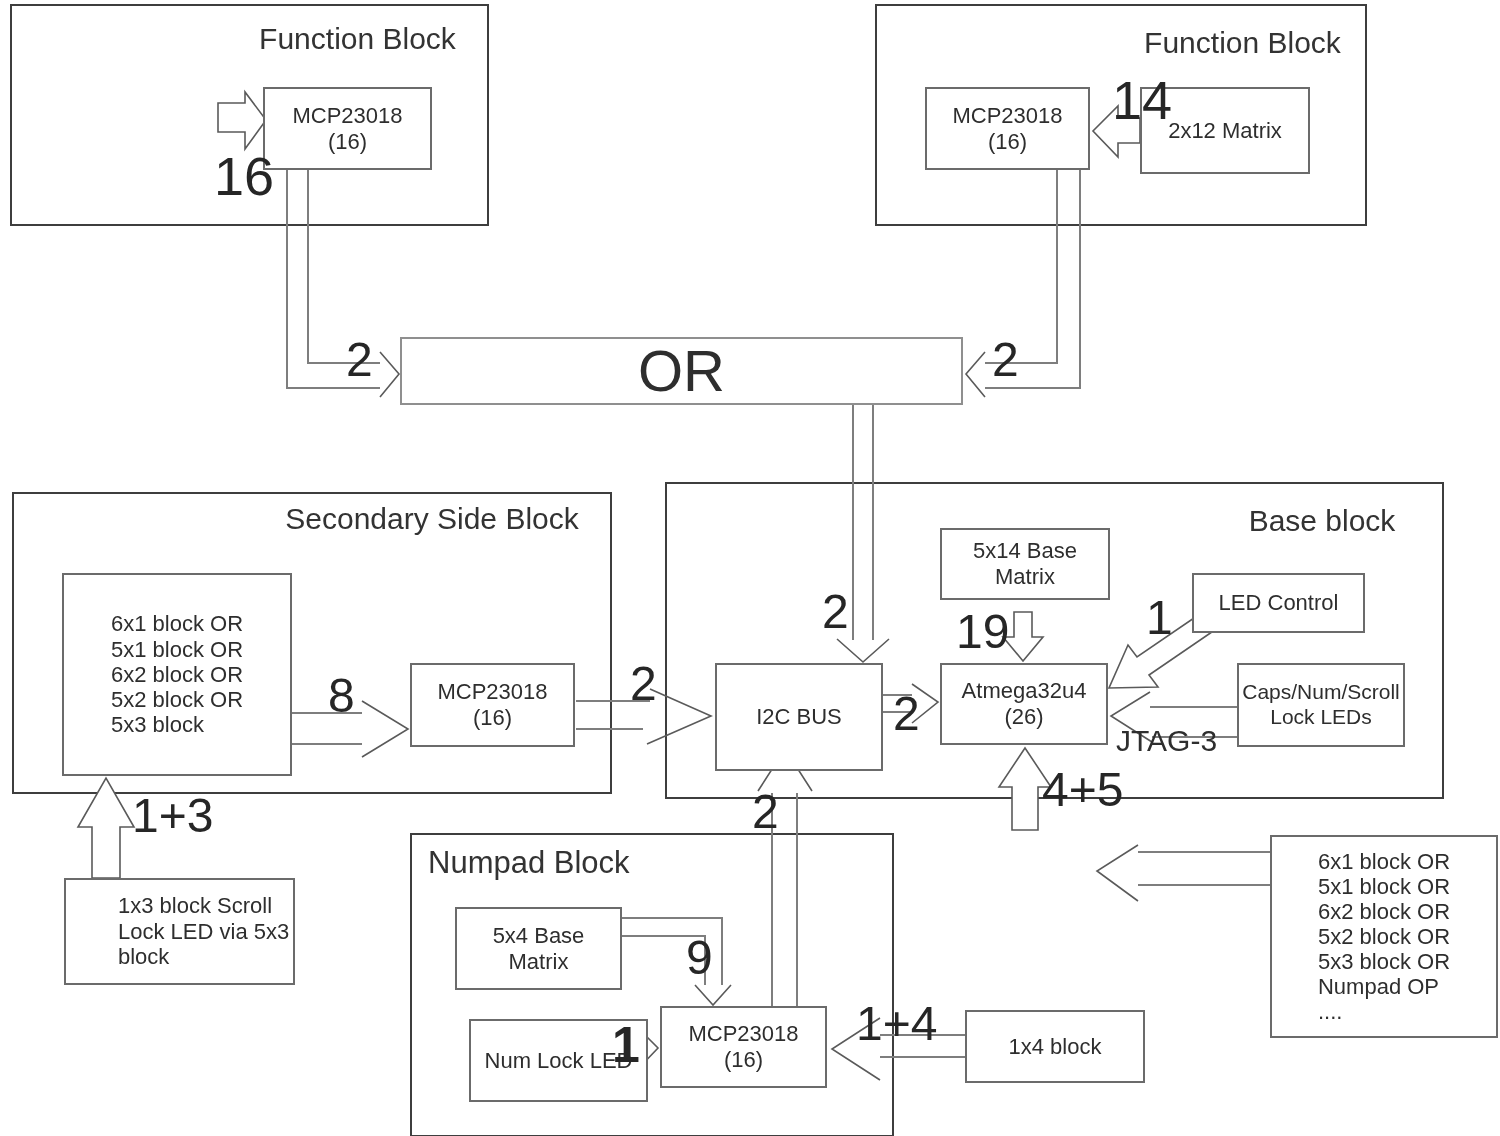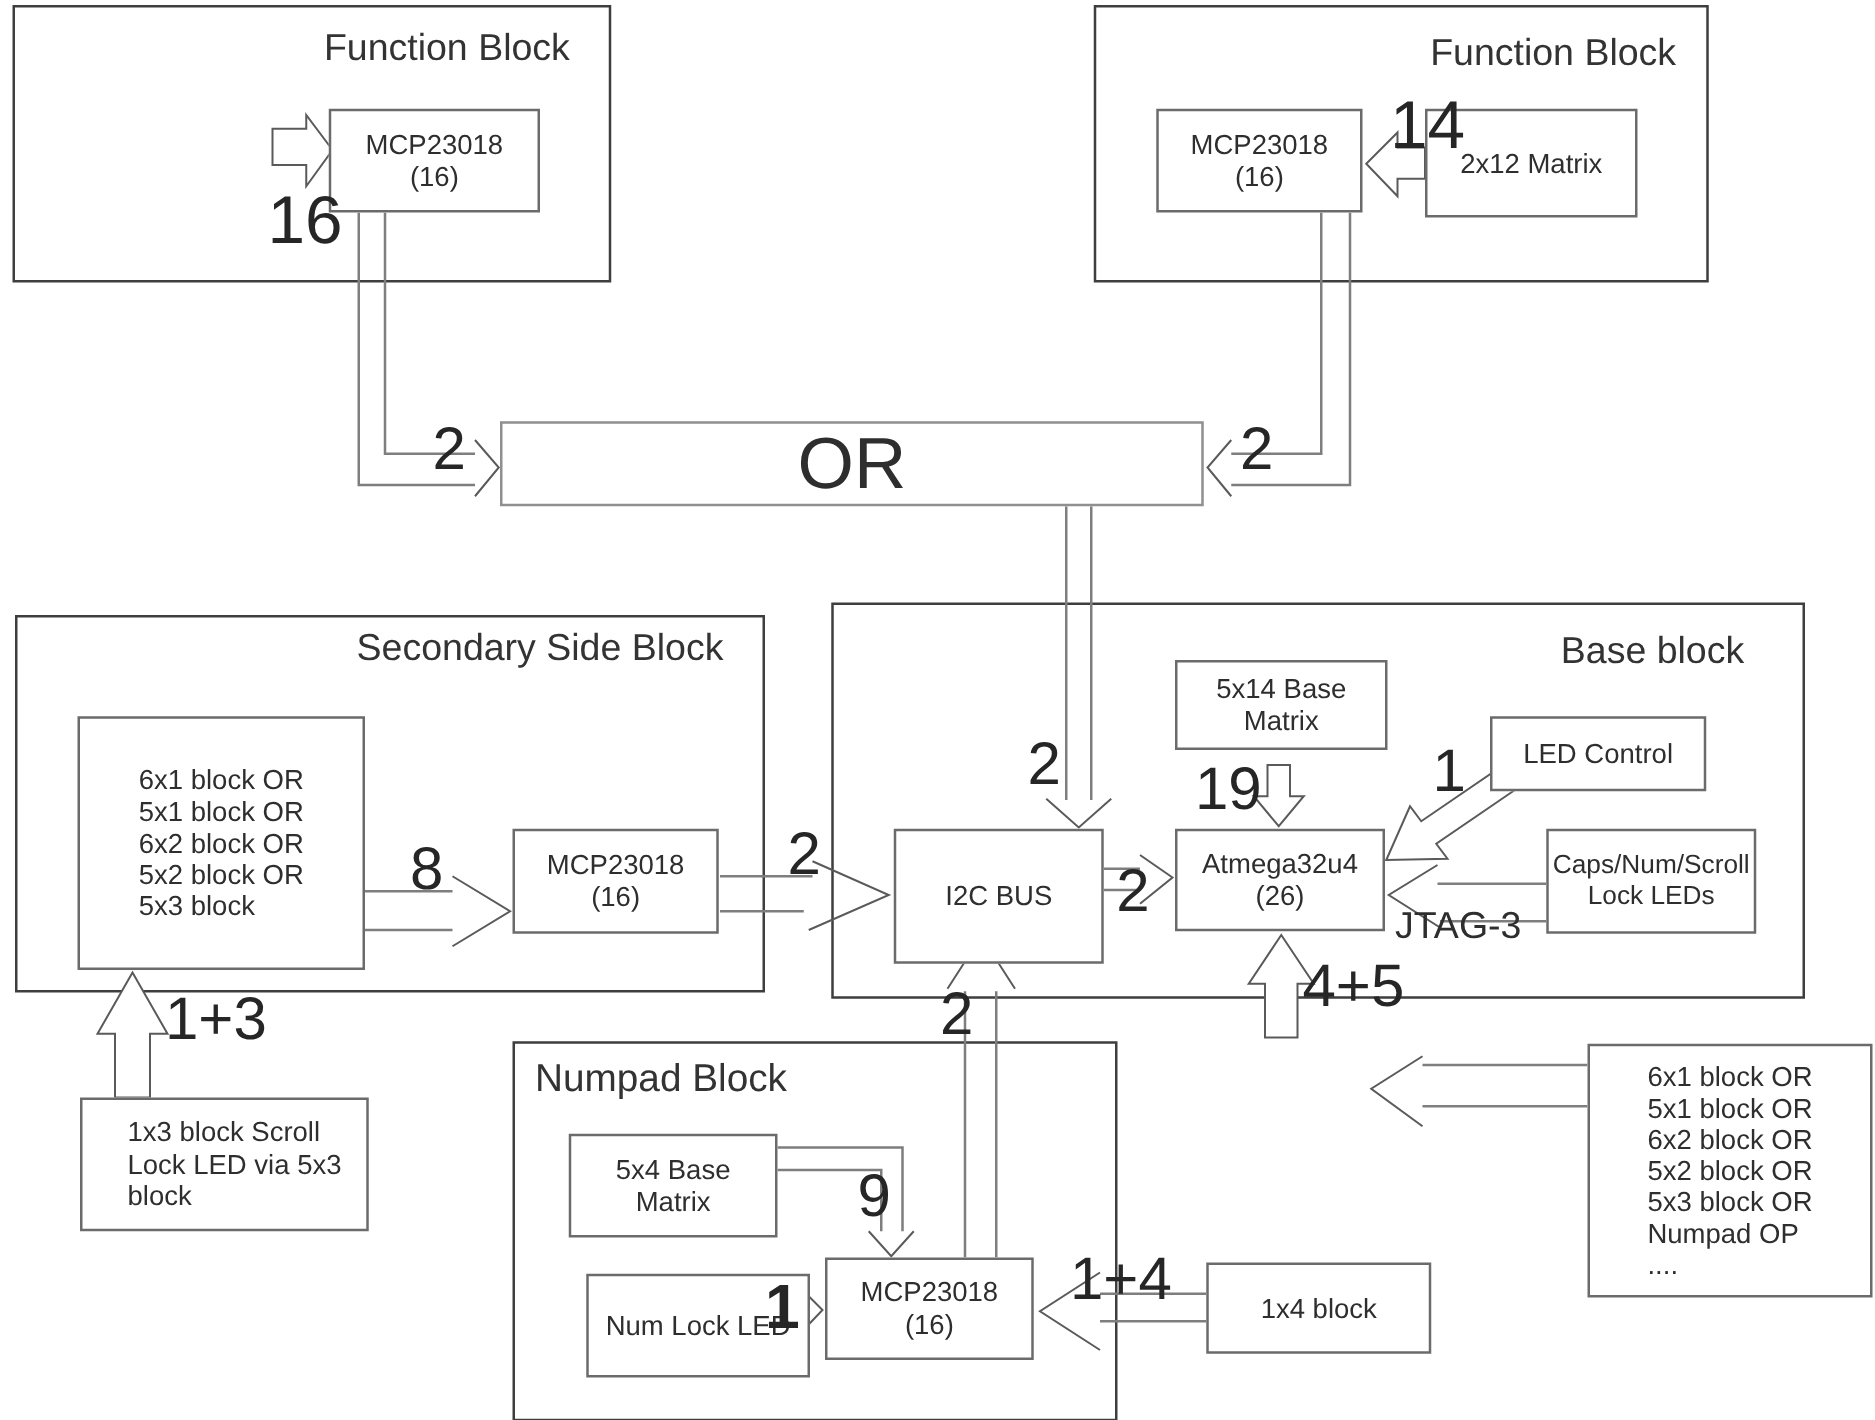--- a/index.html
+++ b/index.html
@@ -106,21 +106,21 @@
 
   <div class="box orbox" style="left:400px;top:337px;width:563px;height:68px;">OR</div>
 
   <div class="box" style="left:62px;top:573px;width:230px;height:203px;line-height:1.15;text-align:left;">6x1 block OR
 5x1 block OR
 6x2 block OR
 5x2 block OR
 5x3 block</div>
   <div class="box" style="left:410px;top:663px;width:165px;height:84px;">MCP23018
 (16)</div>
-  <div class="box left" style="left:64px;top:878px;width:231px;height:107px;padding-left:36px;text-align:left;">1x3 block Scroll
+  <div class="box left" style="left:64px;top:878px;width:231px;height:107px;padding-left:52px;text-align:left;">1x3 block Scroll
 Lock LED via 5x3
 block</div>
 
   <div class="box" style="left:940px;top:528px;width:170px;height:72px;">5x14 Base
 Matrix</div>
   <div class="box" style="left:1192px;top:573px;width:173px;height:60px;">LED Control</div>
   <div class="box" style="left:715px;top:663px;width:168px;height:108px;">I2C BUS</div>
   <div class="box" style="left:940px;top:663px;width:168px;height:82px;">Atmega32u4
 (26)</div>
   <div class="box" style="left:1237px;top:663px;width:168px;height:84px;font-size:21px;">Caps/Num/Scroll

